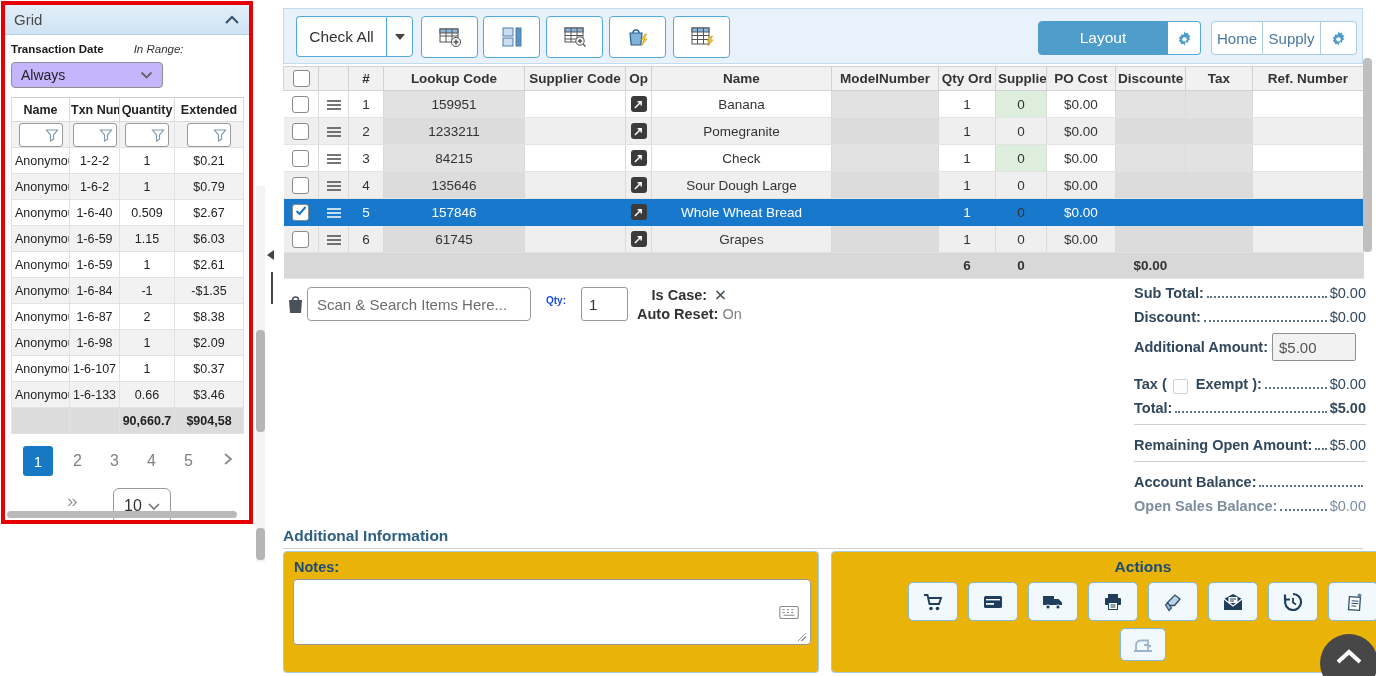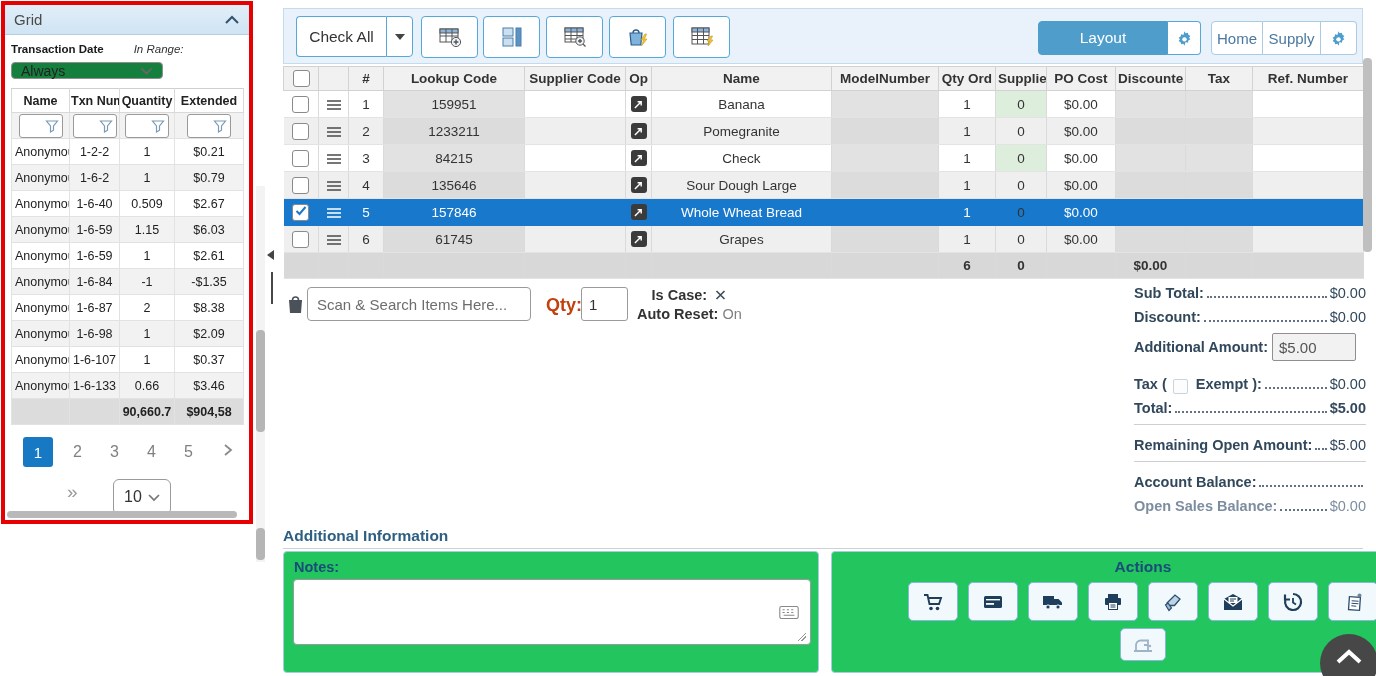--- a/index.html
+++ b/index.html
@@ -9,22 +9,22 @@
   
   .gridbox { position:absolute; left:1px; top:1px; width:252px; height:523px;
              border:4px solid #e60001; background:#fff; overflow:hidden; }
   .grid-hd { height:30px; background:linear-gradient(#e2eef9,#cfe4f4); border-bottom:1px solid #b3cfe4;
              display:flex; align-items:center; justify-content:space-between; padding:0 9px;
              font-size:15px; color:#4a4a4a; }
   .grid-bd { padding:6px 6px 0 6px; }
   .tx-row { display:flex; align-items:center; margin-top:2px; }
   .tx-lbl { font-size:11.5px; font-weight:bold; color:#1a1a1a; }
   .range-lbl { font-size:11.5px; font-style:italic; color:#333; margin-left:30px; }
-  .selectbox { margin-top:7px; width:152px; height:17px; border:1px solid #8f8f8f; border-radius:4px;
-               background:#15803d; display:flex; align-items:center; justify-content:space-between;
+  .selectbox { margin-top:7px; width:152px; height:26px; border:1px solid #8f8f8f; border-radius:4px;
+               background:#c4b5fd; display:flex; align-items:center; justify-content:space-between;
                padding:0 9px; font-size:14px; color:#222; }
   .gtbl { margin-top:9px; border-collapse:collapse; table-layout:fixed; width:232px; font-size:12.5px; color:#222; }
   .gtbl th { font-weight:bold; font-size:12.5px; height:24px; border:1px solid #d9d9d9; border-top:1px solid #cfcfcf;
              overflow:hidden; white-space:nowrap; padding:0 1px; background:#fff; }
   .gtbl td { height:26px; text-align:center; border:1px solid #e2e2e2; overflow:hidden; white-space:nowrap; }
   .gtbl tr:nth-child(even) td { background:#f2f2f2; }
   .gtbl td.nm { text-align:left; padding-left:3px; }
   .gtbl tr.tot td { background:#dcdcdc; font-weight:bold; }
   .fbox { width:44px; height:24px; border:1px solid #9a9a9a; border-radius:3px; background:#fff;
           display:flex; align-items:center; justify-content:flex-end; padding-right:3px; margin:0 auto; }
@@ -83,21 +83,21 @@
   .cb { display:inline-block; width:17px; height:17px; background:#fff; border:1px solid #8a8a8a; border-radius:3px;
         vertical-align:middle; line-height:14px; }
   .opbtn { display:inline-flex; width:16px; height:16px; background:#3b3b3b; border-radius:3px;
            align-items:center; justify-content:center; vertical-align:middle; }
   .vsb-table { position:absolute; left:1363px; top:58px; width:9px; height:194px; background:#bfbfbf; border-radius:4px; }
 
   
   .scan-input { position:absolute; left:307px; top:287px; width:224px; height:34px; border:1px solid #9a9a9a;
                 border-radius:4px; font-size:15px; color:#555; padding:0 9px; font-family:"Liberation Sans",sans-serif; }
   .scan-input::placeholder { color:#6d6d6d; }
-  .qty-lbl { position:absolute; left:546px; top:295px; font-size:18px; font-weight:bold; color:#c2410c; }
+  .qty-lbl { position:absolute; left:546px; top:295px; font-size:10px; font-weight:bold; color:#1d4ed8; }
   .qty-input { position:absolute; left:581px; top:287px; width:47px; height:34px; border:1px solid #9a9a9a;
                border-radius:3px; font-size:15px; color:#333; padding:0 7px; font-family:"Liberation Sans",sans-serif; }
   .iscase { position:absolute; left:637px; top:286px; font-size:14.5px; color:#333; line-height:18px;text-align:center; }
   .iscase b { font-weight:bold; }
   .muted { color:#808080; }
 
   
   .summary { position:absolute; left:1134px; top:285px; width:232px; }
   .sumline { display:flex; align-items:flex-end; font-size:14.5px; color:#31485c; font-weight:bold; margin-bottom:8px; }
   .sumline .dots { flex:1; border-bottom:2px dotted #5f7182; margin:0 3px 3px 3px; min-width:8px; }
@@ -106,21 +106,21 @@
   .sumline.gray, .sumline.gray .val { color:#7d8da0; }
   .addl-input { width:84px; height:28px; border:1px solid #8f8f8f; border-radius:2px; background:#f2f2f2;
                 font-size:15px; color:#555; padding:0 6px; margin-left:4px; font-family:"Liberation Sans",sans-serif; }
   .taxcb { display:inline-block; width:15px; height:15px; border:1px solid #c9d4de; background:#fdfdfd;
            border-radius:2px; margin:0 8px -2px 6px; }
   .sumhr { border:none; border-top:1px solid #cfcfcf; margin:4px 0 12px 0; }
 
   
   .addinfo-h { position:absolute; left:283px; top:527px; font-size:15.5px; font-weight:bold; color:#2d5f83; }
   .addinfo-hr { position:absolute; left:283px; top:548px; width:1080px; border-top:1px solid #d0d0d0; }
-  .panel { position:absolute; top:551px; height:122px; background:#22c55e; border:1px solid #a6cce8; border-radius:4px; }
+  .panel { position:absolute; top:551px; height:122px; background:#eab308; border:1px solid #a6cce8; border-radius:4px; }
   .notes-p { left:283px; width:536px; }
   .actions-p { left:831px; width:624px; }
   .notes-lbl { font-size:14.5px; font-weight:bold; color:#1a4c78; margin:7px 0 4px 10px; }
   .notes-wrap { position:relative; margin:0 9px; }
   .notes-ta { width:518px; height:66px; border:1px solid #9a9a9a; border-radius:4px; resize:none; background:#fff;
               font-family:"Liberation Sans",sans-serif; }
   .kbd-ic { position:absolute; right:10px; top:26px; }
   .resize-grip { position:absolute; right:3px; bottom:8px; width:9px; height:9px;
                  background:linear-gradient(135deg,transparent 50%,#999 50%,#999 57%,transparent 57%,transparent 71%,#999 71%,#999 78%,transparent 78%); }
   .act-title { text-align:center; font-size:15.5px; font-weight:bold; color:#1a4c78; margin-top:6px; }

